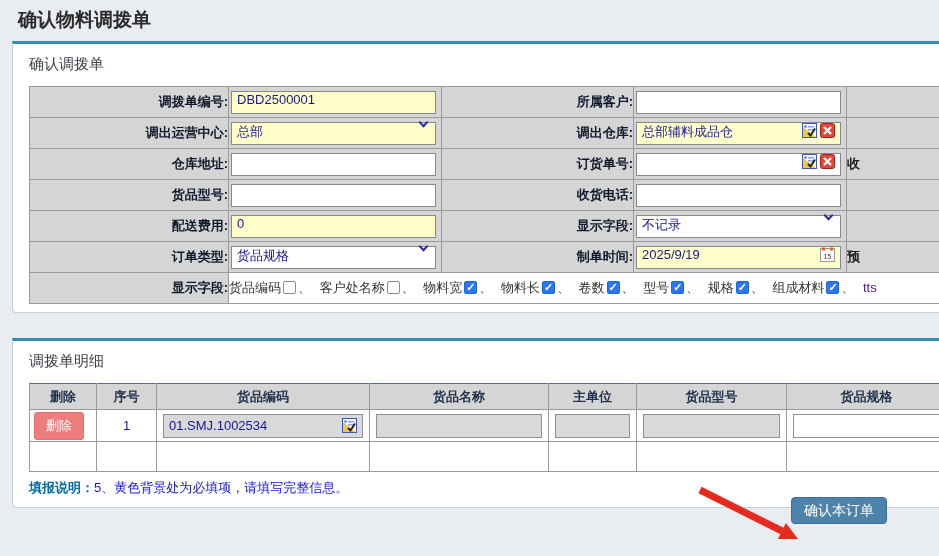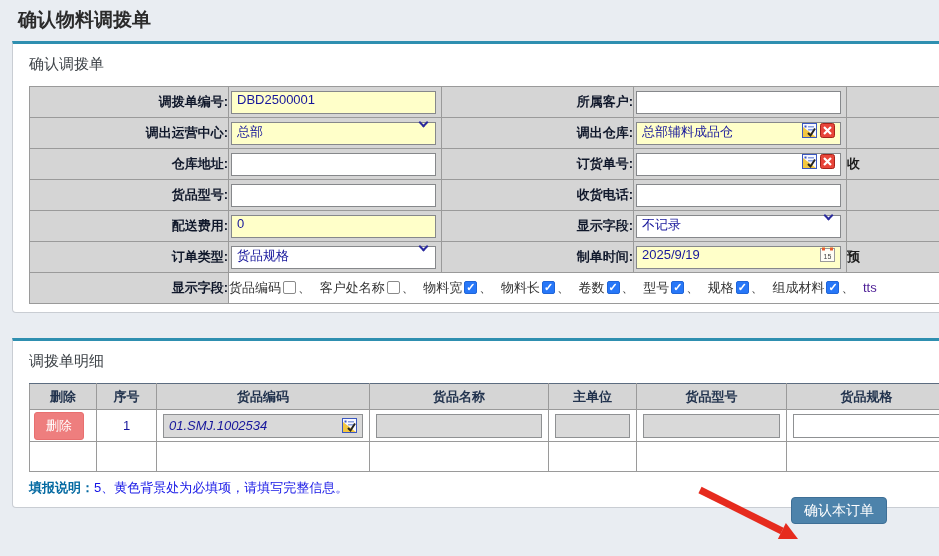--- a/index.html
+++ b/index.html
@@ -96,21 +96,21 @@
   .btn-del {
     display: inline-block; margin-left: 4px;
     background: #ee7e7e; border: 1px solid #e86f6f; border-radius: 3px;
     color: #ffffff; font-size: 13px; padding: 4px 11px; cursor: pointer;
   }
   .seq { display: block; text-align: center; font-size: 13px; color: #16169b; }
   .dinp, .winp {
     display: flex; align-items: center;
     height: 24px; margin: 0 6px;
     border: 1px solid #8f9193; padding: 0 5px;
-    font-size: 13px; color: #16169b; font-style: italic;
+    font-size: 13px; color: #16169b;
   }
   .dinp { background: #d9d9d9; }
   .winp { background: #ffffff; }
   .dinp .grow, .winp .grow { flex: 1; overflow: hidden; }
   
   .note { margin: 7px 0 0 16px; font-size: 13px; }
   .note .note-label { color: #0369a1; font-weight: bold; }
   .note .note-text  { color: #1414e6; }
   
   .btn-confirm {

